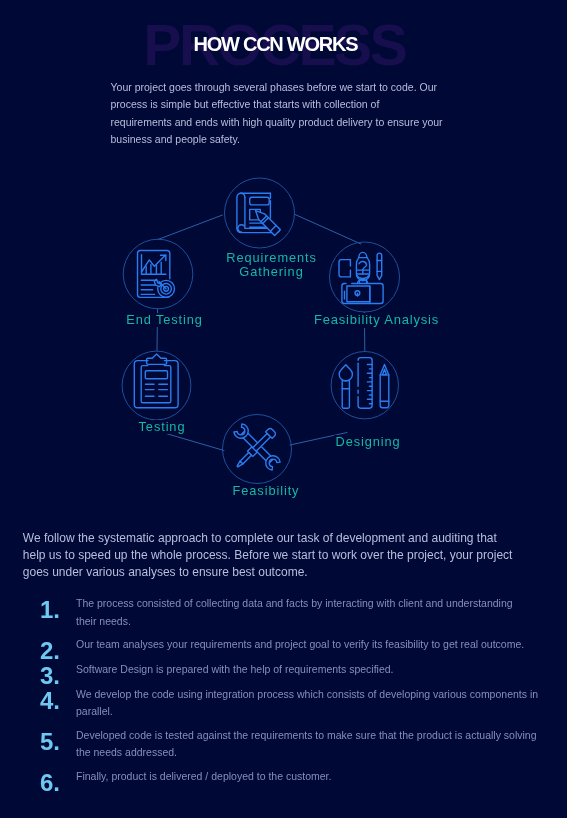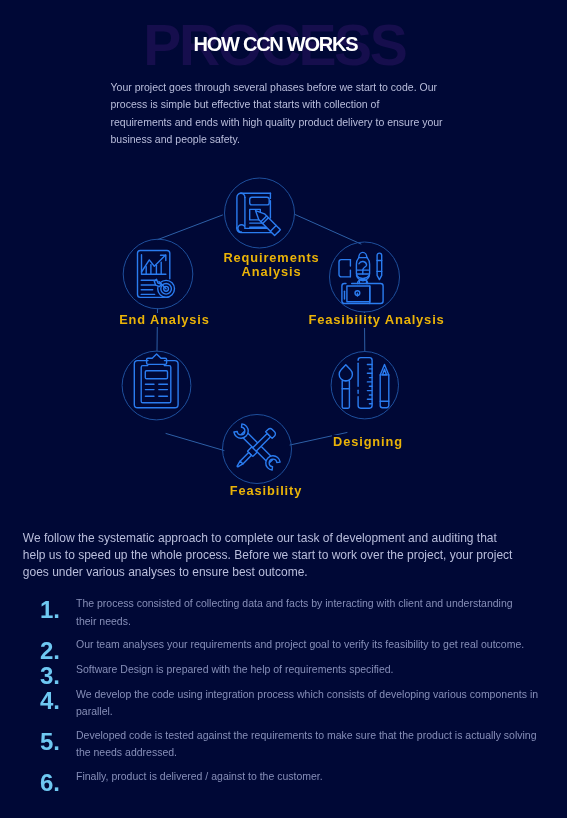--- a/index.html
+++ b/index.html
@@ -25,21 +25,21 @@
     color:#ffffff;
   }
   .intro{
     position:absolute;left:110.5px;width:332.6px;top:79px;
     text-align:left;
     font-size:10.5px;line-height:17.3px;font-weight:400;
     color:#b9bedc;
   }
   .diagram{position:absolute;left:0;top:170px;width:567px;height:345px;}
   .diagram-svg{position:absolute;left:0;top:0;}
-  .label{position:absolute;text-align:center;font-weight:700;color:#eab308;font-size:12.8px;letter-spacing:0.9px;line-height:14.5px;white-space:pre;}
+  .label{position:absolute;text-align:center;font-weight:400;color:#14b8a6;font-size:12.8px;letter-spacing:0.9px;line-height:14.5px;white-space:pre;}
   .label i{font-style:normal;background:#000836;display:inline-block;padding:0 1px;}
   .lbl-req{left:171.5px;top:80.5px;width:200px;}
   .lbl-feas{left:276.5px;top:143px;width:200px;font-size:13px;letter-spacing:0.8px;}
   .lbl-des{left:268px;top:265px;width:200px;}
   .lbl-dev{left:166px;top:313.5px;width:200px;}
   .lbl-test{left:62px;top:249.5px;width:200px;}
   .lbl-end{left:64.5px;top:142.5px;width:200px;}
   .lower{position:absolute;left:0;top:520px;width:567px;}
   .lead{
     position:absolute;left:22.8px;width:500px;top:10px;
@@ -184,25 +184,26 @@
     <rect x="145.3" y="370.7" width="22.2" height="8.0" rx="1.2"></rect>
     <path d="M145.4 384.2 h8.6"></path>
     <path d="M158.8 384.2 h8.6"></path>
     <path d="M145.4 389.6 h8.6"></path>
     <path d="M158.8 389.6 h8.6"></path>
     <path d="M145.4 396.3 h8.6"></path>
     <path d="M158.8 396.3 h8.6"></path>
   </g>
 </svg>
 
-<div class="label lbl-req"><i>Requirements</i><br><i>Analysis</i></div>
+<div class="label lbl-req"><i>Requirements</i><br><i>Gathering</i></div>
 <div class="label lbl-feas"><i>Feasibility Analysis</i></div>
 <div class="label lbl-des"><i>Designing</i></div>
 <div class="label lbl-dev"><i>Feasibility</i></div>
-<div class="label lbl-end"><i>End Analysis</i></div>
+<div class="label lbl-test"><i>Testing</i></div>
+<div class="label lbl-end"><i>End Testing</i></div>
 </div>
 
 <div class="lower">
   <div class="lead">We follow the systematic approach to complete our task of development and auditing that help us to speed up the whole process. Before we start to work over the project, your project goes under various analyses to ensure best outcome.</div>
   <div class="steps">
     <div class="step">
         <span class="num">1.</span>
         <span class="txt">The process consisted of collecting data and facts by interacting with client and understanding their needs.</span>
       </div>
     <div class="step">
@@ -216,16 +217,16 @@
     <div class="step">
         <span class="num">4.</span>
         <span class="txt">We develop the code using integration process which consists of developing various components in parallel.</span>
       </div>
     <div class="step">
         <span class="num">5.</span>
         <span class="txt">Developed code is tested against the requirements to make sure that the product is actually solving the needs addressed.</span>
       </div>
     <div class="step">
         <span class="num">6.</span>
-        <span class="txt">Finally, product is delivered / against to the customer.</span>
+        <span class="txt">Finally, product is delivered / deployed to the customer.</span>
       </div>
   </div>
 </div>
 
 </body></html>

